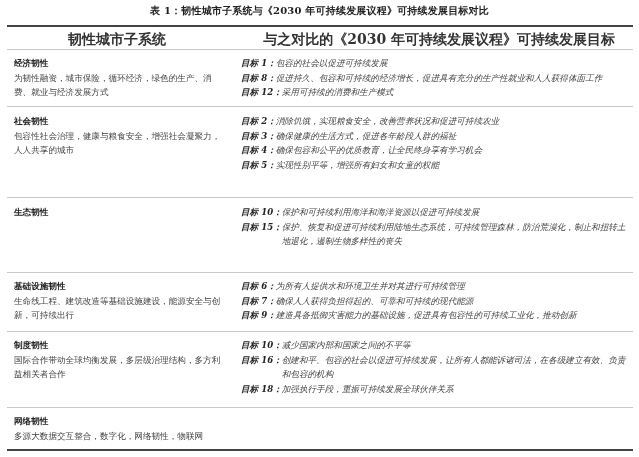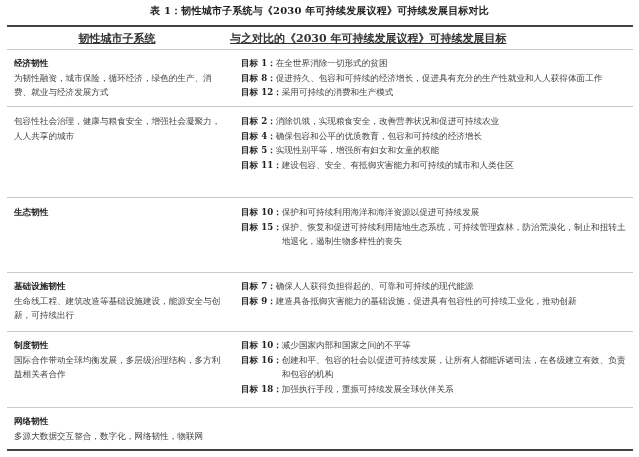--- a/index.html
+++ b/index.html
@@ -2,28 +2,28 @@
 <html><head>
 <meta charset="utf-8">
 <style>
   html, body { margin: 0; padding: 0; background: #ffffff; }
   body { width: 639px; height: 457px; position: relative; overflow: hidden;
          font-family: "DejaVu Serif", "Liberation Serif", serif; color: #333; }
   .caption { position: absolute; top: 4px; left: 0; width: 639px; text-align: center;
              font-size: 10px; font-weight: bold; color: #222; letter-spacing: 0.2px; }
   .rule-thick { position: absolute; left: 7px; width: 626px; height: 2px; background: #444; }
   .rule-thin { position: absolute; left: 7px; width: 626px; height: 1px; background: #c8c8c8; }
-  .hdr { position: absolute; top: 31px; font-size: 11px; font-weight: bold; color: #333; text-decoration: underline; }
+  .hdr { position: absolute; top: 31px; font-size: 14px; font-weight: bold; color: #333; }
   .hdr-left { left: 7px; width: 220px; text-align: center; }
-  .hdr-right { left: 230px; width: 403px; text-align: left; }
+  .hdr-right { left: 212px; width: 403px; text-align: right; }
   .row { position: absolute; left: 0; width: 639px; }
   .left { position: absolute; left: 14px; width: 212px; font-size: 8.6px; line-height: 14.5px; }
   .left .title { font-weight: bold; color: #222; }
   .left .desc { color: #444; }
-  .right { position: absolute; left: 241px; width: 392px; font-size: 8.6px; line-height: 14.5px; color: #444; }
+  .right { position: absolute; left: 241px; width: 392px; font-size: 8.6px; line-height: 14.5px; color: #444; font-style: italic; }
   .goal { display: flex; }
   .goal .lbl { font-weight: bold; color: #222; white-space: nowrap; flex: none; }
   .goal .txt { flex: 1; }
 </style>
 </head>
 <body>
 
 <div class="caption">表 1：韧性城市子系统与《2030 年可持续发展议程》可持续发展目标对比</div>
 
 <div class="rule-thick" style="top:25px;"></div>
@@ -32,54 +32,55 @@
 <div class="rule-thin" style="top:49px;"></div>
 
 <div class="row" style="top:56px;">
   <div class="left">
     <div class="title">经济韧性</div>
     <div class="desc">为韧性融资，城市保险，循环经济，绿色的生产、消费、就业与经济发展方式</div>
   </div>
   <div class="right">
     <div class="goal">
         <span class="lbl">目标 1：</span>
-        <span class="txt">在全世界消除一切形式的贫困</span>
+        <span class="txt">包容的社会以促进可持续发展</span>
       </div>
     <div class="goal">
         <span class="lbl">目标 8：</span>
         <span class="txt">促进持久、包容和可持续的经济增长，促进具有充分的生产性就业和人人获得体面工作</span>
       </div>
     <div class="goal">
         <span class="lbl">目标 12：</span>
         <span class="txt">采用可持续的消费和生产模式</span>
       </div>
   </div>
 </div>
 <div class="rule-thin" style="top:106px;"></div>
 
 <div class="row" style="top:114px;">
   <div class="left">
+    <div class="title">社会韧性</div>
     <div class="desc">包容性社会治理，健康与粮食安全，增强社会凝聚力，人人共享的城市</div>
   </div>
   <div class="right">
     <div class="goal">
         <span class="lbl">目标 2：</span>
         <span class="txt">消除饥饿，实现粮食安全，改善营养状况和促进可持续农业</span>
       </div>
     <div class="goal">
+        <span class="lbl">目标 3：</span>
+        <span class="txt">确保健康的生活方式，促进各年龄段人群的福祉</span>
+      </div>
+    <div class="goal">
         <span class="lbl">目标 4：</span>
-        <span class="txt">确保包容和公平的优质教育，包容和可持续的经济增长</span>
+        <span class="txt">确保包容和公平的优质教育，让全民终身享有学习机会</span>
       </div>
     <div class="goal">
         <span class="lbl">目标 5：</span>
         <span class="txt">实现性别平等，增强所有妇女和女童的权能</span>
-      </div>
-    <div class="goal">
-        <span class="lbl">目标 11：</span>
-        <span class="txt">建设包容、安全、有抵御灾害能力和可持续的城市和人类住区</span>
       </div>
   </div>
 </div>
 <div class="rule-thin" style="top:197px;"></div>
 
 <div class="row" style="top:205px;">
   <div class="left">
     <div class="title">生态韧性</div>
   </div>
   <div class="right">
@@ -94,20 +95,24 @@
   </div>
 </div>
 <div class="rule-thin" style="top:272px;"></div>
 
 <div class="row" style="top:279px;">
   <div class="left">
     <div class="title">基础设施韧性</div>
     <div class="desc">生命线工程、建筑改造等基础设施建设，能源安全与创新，可持续出行</div>
   </div>
   <div class="right">
+    <div class="goal">
+        <span class="lbl">目标 6：</span>
+        <span class="txt">为所有人提供水和环境卫生并对其进行可持续管理</span>
+      </div>
     <div class="goal">
         <span class="lbl">目标 7：</span>
         <span class="txt">确保人人获得负担得起的、可靠和可持续的现代能源</span>
       </div>
     <div class="goal">
         <span class="lbl">目标 9：</span>
         <span class="txt">建造具备抵御灾害能力的基础设施，促进具有包容性的可持续工业化，推动创新</span>
       </div>
   </div>
 </div>

